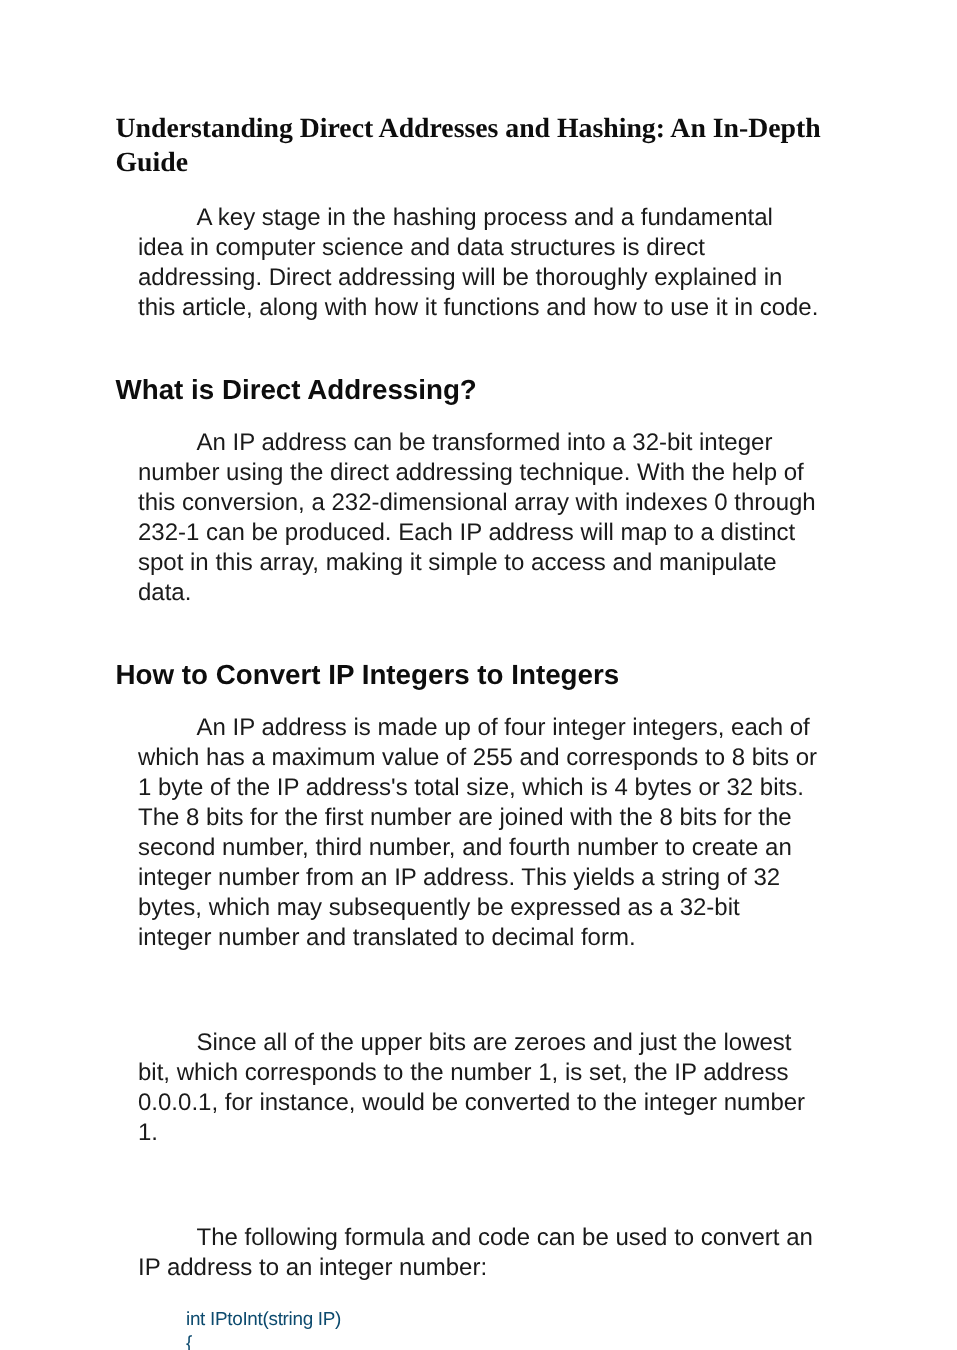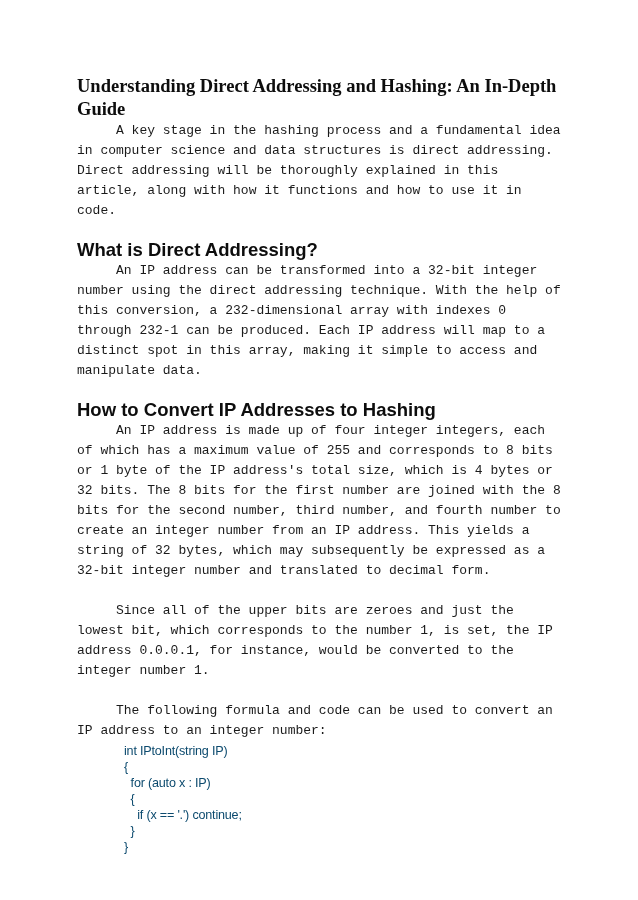--- a/index.html
+++ b/index.html
@@ -31,24 +31,24 @@
     }
     h2 {
       font-family: Liberation Sans, sans-serif;
       font-weight: bold;
       font-size: 18.5px;
       line-height: 22px;
       margin: 0;
       color: #0d0d0d;
     }
     p {
-      font-family: Liberation Mono, monospace;
-      font-size: 13px;
+      font-family: Liberation Sans, sans-serif;
+      font-size: 16px;
       line-height: 20px;
-      margin: 0;
+      margin: 15px;
       text-indent: 39px;
       color: #1a1a1a;
     }
     .gap-sm { height: 18px; }
     .gap-para { height: 20px; }
     .code {
       margin: 2px 0 0 47px;
       font-family: "Liberation Sans", "DejaVu Sans", sans-serif;
       font-size: 12.6px;
       line-height: 16px;
@@ -57,31 +57,31 @@
     }
     .code-line {
       white-space: pre;
       display: block;
     }
   </style>
 </head>
 <body>
 
 <div class="page">
-  <h1>Understanding Direct Addressing and Hashing: An In-Depth Guide</h1>
+  <h1>Understanding Direct Addresses and Hashing: An In-Depth Guide</h1>
   <p>A key stage in the hashing process and a fundamental idea in computer science and data structures is direct addressing. Direct addressing will be thoroughly explained in this article, along with how it functions and how to use it in code.</p>
 
   <div class="gap-sm"></div>
 
   <h2>What is Direct Addressing?</h2>
   <p>An IP address can be transformed into a 32-bit integer number using the direct addressing technique. With the help of this conversion, a 232-dimensional array with indexes 0 through 232-1 can be produced. Each IP address will map to a distinct spot in this array, making it simple to access and manipulate data.</p>
 
   <div class="gap-sm"></div>
 
-  <h2>How to Convert IP Addresses to Hashing</h2>
+  <h2>How to Convert IP Integers to Integers</h2>
   <p>An IP address is made up of four integer integers, each of which has a maximum value of 255 and corresponds to 8 bits or 1 byte of the IP address's total size, which is 4 bytes or 32 bits. The 8 bits for the first number are joined with the 8 bits for the second number, third number, and fourth number to create an integer number from an IP address. This yields a string of 32 bytes, which may subsequently be expressed as a 32-bit integer number and translated to decimal form.</p>
 
   <div class="gap-para"></div>
 
   <p>Since all of the upper bits are zeroes and just the lowest bit, which corresponds to the number 1, is set, the IP address 0.0.0.1, for instance, would be converted to the integer number 1.</p>
 
   <div class="gap-para"></div>
 
   <p>The following formula and code can be used to convert an IP address to an integer number:</p>
 

